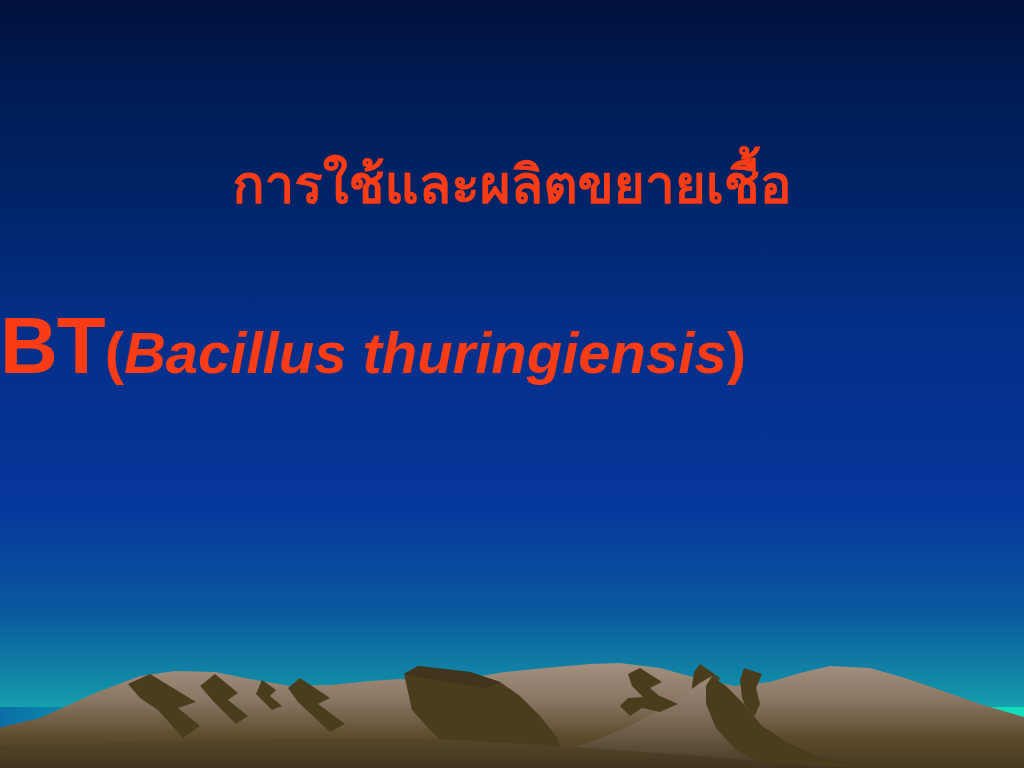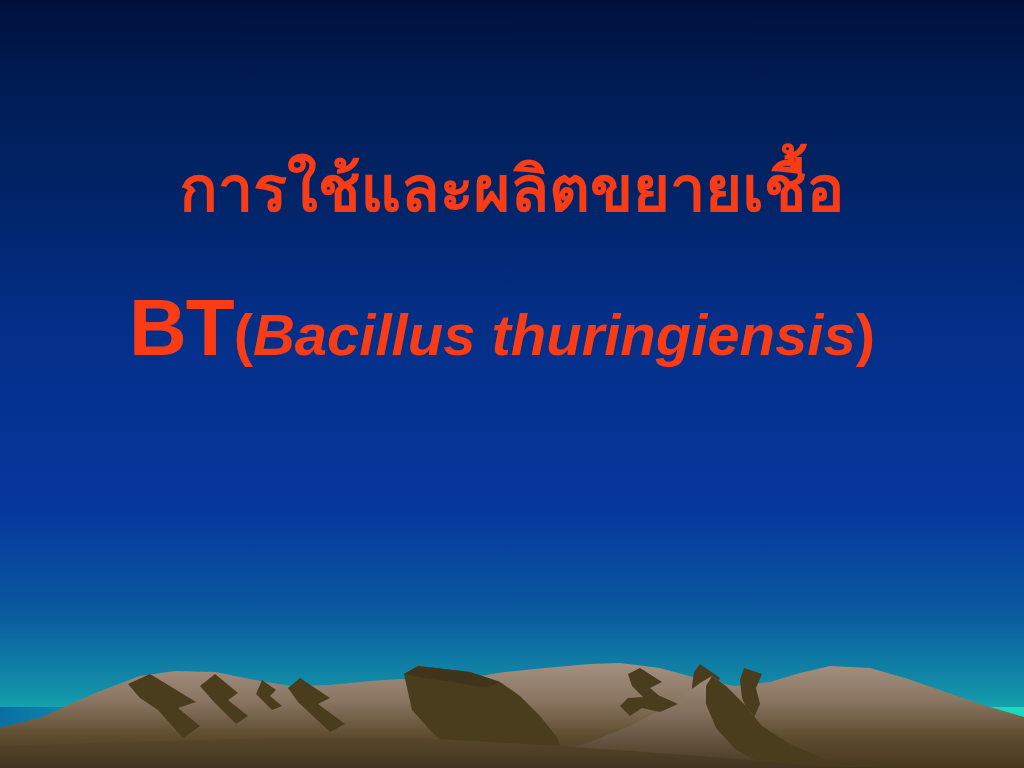--- a/index.html
+++ b/index.html
@@ -80,33 +80,33 @@
   }
 
   .thai-line {
     position: absolute;
     left: 0;
     top: 157px;
     width: 1024px;
     text-align: center;
     color: #f93c16;
     font-family: "DejaVu Sans", "Liberation Sans", sans-serif;
-    font-size: 63px;
+    font-size: 53px;
     font-weight: 700;
     line-height: 1.05;
     letter-spacing: 0px;
     white-space: nowrap;
   }
 
   .latin-line {
     position: absolute;
     left: 0;
-    top: 288px;
+    top: 306px;
     width: 1004px;
-    text-align: center;
+    text-align: left;
     color: #f93c16;
     white-space: nowrap;
     line-height: 1;
   }
 
   .latin-line .bt {
     font-family: "Liberation Sans", sans-serif;
     font-size: 80px;
     font-weight: 700;
     font-style: normal;

